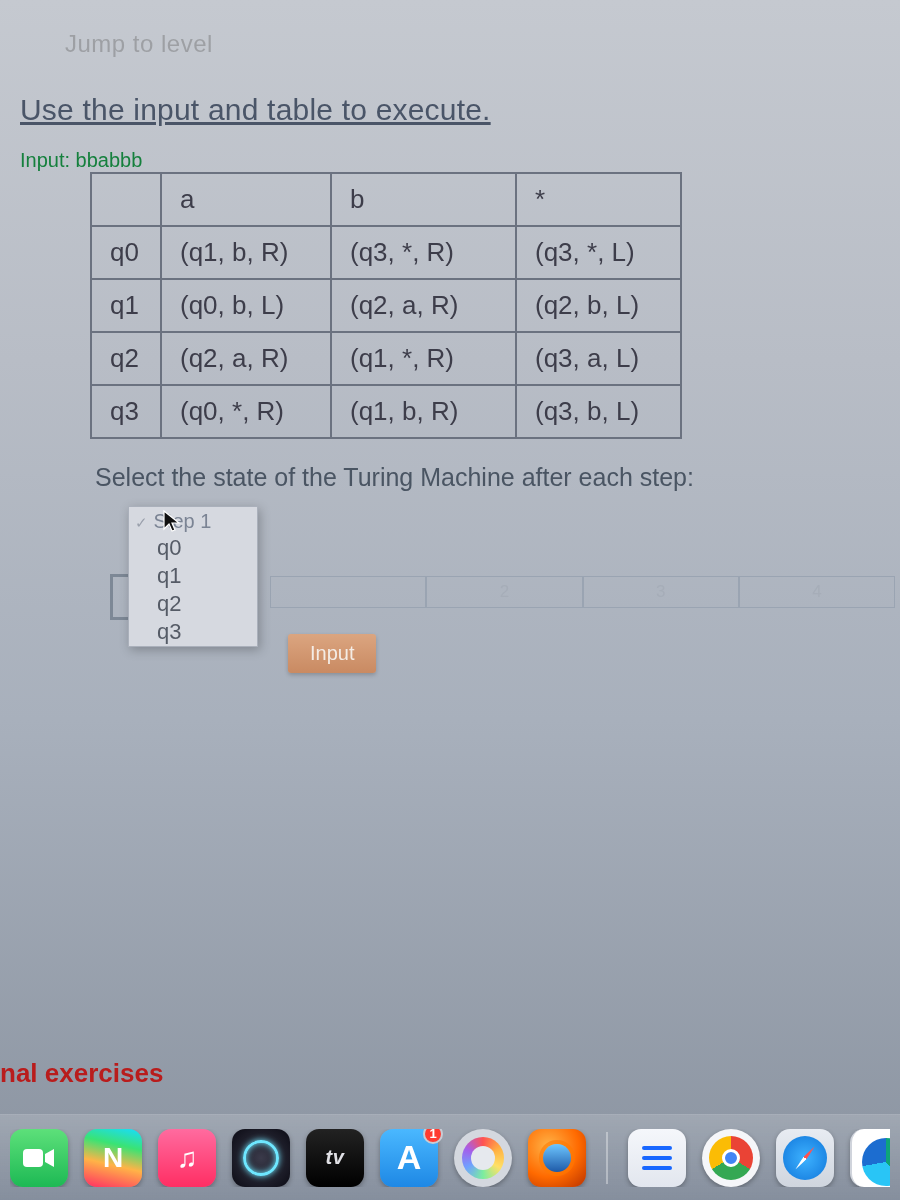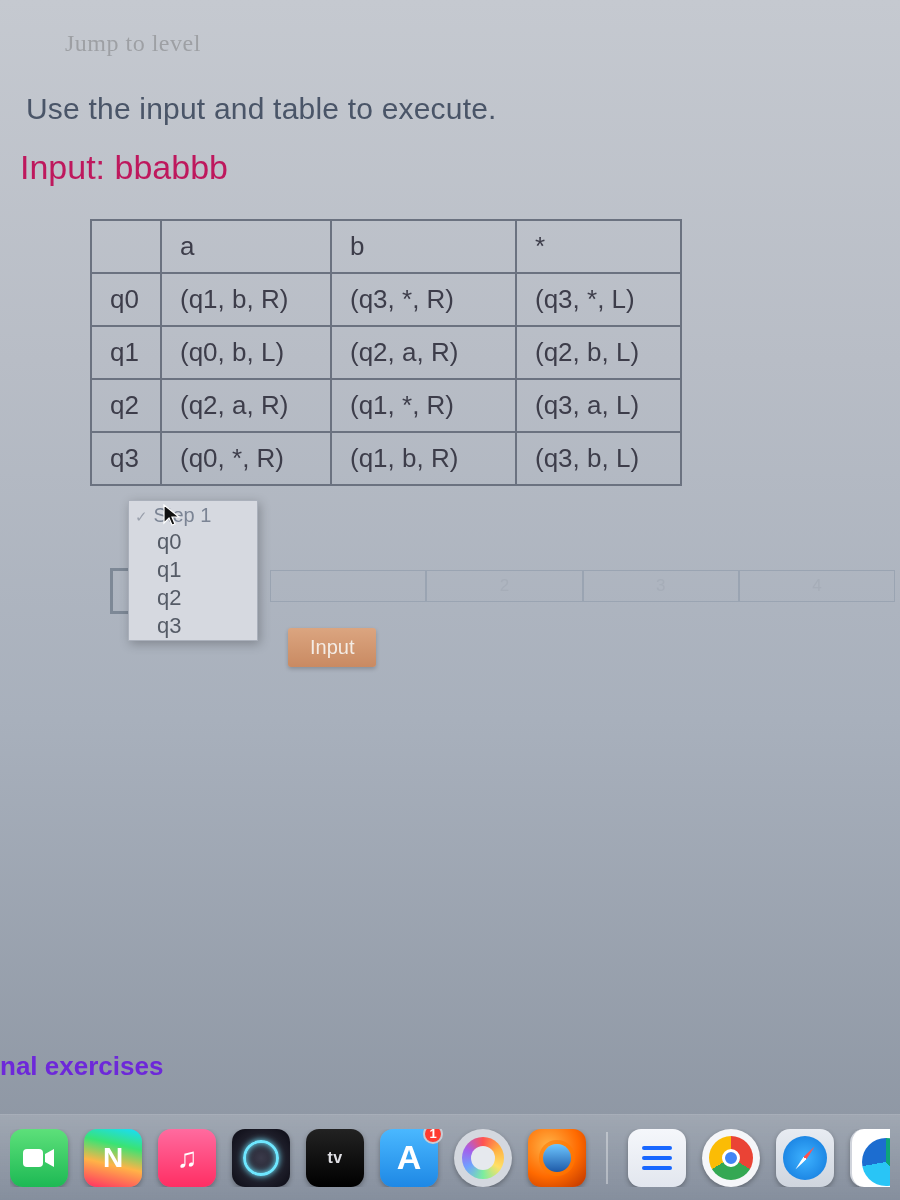--- a/index.html
+++ b/index.html
@@ -13,33 +13,32 @@
       color: #4a4a5a;
     }
     .page-body { padding: 30px 25px 0 15px; }
     .top-crop {
       font-size: 24px;
       color: #666;
       margin-bottom: 35px;
       margin-left: 50px;
       opacity: 0.4;
       letter-spacing: 0.5px;
-      font-family: Liberation Serif, serif;
     }
     .instruction {
       font-size: 30px;
       color: #4a5568;
       margin-bottom: 22px;
-      margin-left: 11px;
+      margin-left: 5px;
       letter-spacing: 0.2px;
+      text-decoration: underline;
     }
     .input-line {
-      font-size: 34px;
-      color: #be185d;
-      margin-bottom: 32px;
+      font-size: 20px;
+      color: #15803d;
       margin-left: 5px;
     }
     table.transition {
       border-collapse: collapse;
       margin-left: 75px;
       font-size: 26px;
       color: #3d3d4a;
     }
     table.transition th, table.transition td {
       border: 2px solid #6b7280;
@@ -169,25 +168,25 @@
       color: #f4ece5;
       font-size: 20px;
       padding: 8px 22px;
       border: none;
       border-radius: 3px;
       cursor: pointer;
       box-shadow: 0 2px 4px rgba(0,0,0,0.2);
     }
     .footer-text {
       position: absolute;
-      bottom: 118px;
+      bottom: 111px;
       left: 0;
       font-size: 26px;
       font-weight: 600;
-      color: #6d28d9;
+      color: #b91c1c;
     }
     .dock {
       position: absolute;
       left: 0;
       right: 0;
       bottom: 0;
       height: 86px;
       background: linear-gradient(180deg, rgba(255,255,255,0.15), rgba(120,130,150,0.25));
       border-top: 1px solid rgba(255,255,255,0.25);
       display: flex;
@@ -218,21 +217,21 @@
     .ic-facetime { background: linear-gradient(180deg,#5de07a,#1db954); }
     .ic-facetime svg { width: 34px; height: 24px; }
     .ic-n { background: linear-gradient(13deg,#ff2e63 0%, #ffb347 40%, #3ae374 70%, #18dcff 100%); color:#fff; }
     .ic-music { background: linear-gradient(180deg,#ff6b9f,#ff2e63); color:#fff; }
     .ic-siri { background: radial-gradient(circle,#3a3a4a,#0b0b14); }
     .ic-siri .ring {
       width: 36px; height: 36px; border-radius: 50%;
       border: 3px solid #6ee7ff;
       box-shadow: 0 0 6px #6ee7ff inset, 0 0 6px #6ee7ff;
     }
-    .ic-tv { background: linear-gradient(180deg,#222,#000); color:#e0e0e5; font-size:16px; letter-spacing:0.5px; }
+    .ic-tv { background: linear-gradient(180deg,#222,#000); color:#e0e0e5; font-size:20px; letter-spacing:0.5px;font-style:italic; }
     .ic-app { background: linear-gradient(180deg,#4ab8ff,#1e88e5); color:#fff; font-size:34px; }
     .ic-cir { background: #d4d8df; border-radius:50%; }
     .ic-cir-inner {
       width:42px;height:42px;border-radius:50%;
       background: conic-gradient(#ff5252,#ffb142,#ffe066,#7bed9f,#70a1ff,#a55eea,#ff5252);
       position:relative;
     }
     .ic-cir-inner::after{content:"";position:absolute;inset:9px;background:#e6e9ee;border-radius:50%;}
     .ic-ff { background: radial-gradient(circle at 35% 30%, #ffb347, #ff6a00 55%, #b93200); }
     .ic-ff .globe{width:28px;height:28px;border-radius:50%;background:linear-gradient(180deg,#6ec6ff,#1e5aa8);box-shadow:0 0 0 4px rgba(255,120,0,0.6);}
@@ -310,20 +309,21 @@
     <tr>
       <td>q3</td>
       <td class="col-a">(q0, *, R)</td>
       <td class="col-b">(q1, b, R)</td>
       <td class="col-c">(q3, b, L)</td>
     </tr>
   </tbody>
     </table>
 
 
+  <div class="prompt2">Select the state of the Turing Machine after each step:</div>
 
   <div class="state-area">
 
     <div class="wide-row">
       <div class="wide-cell"></div>
       <div class="wide-cell">
           <span class="step-label">2</span>
         </div>
       <div class="wide-cell">
           <span class="step-label">3</span>

